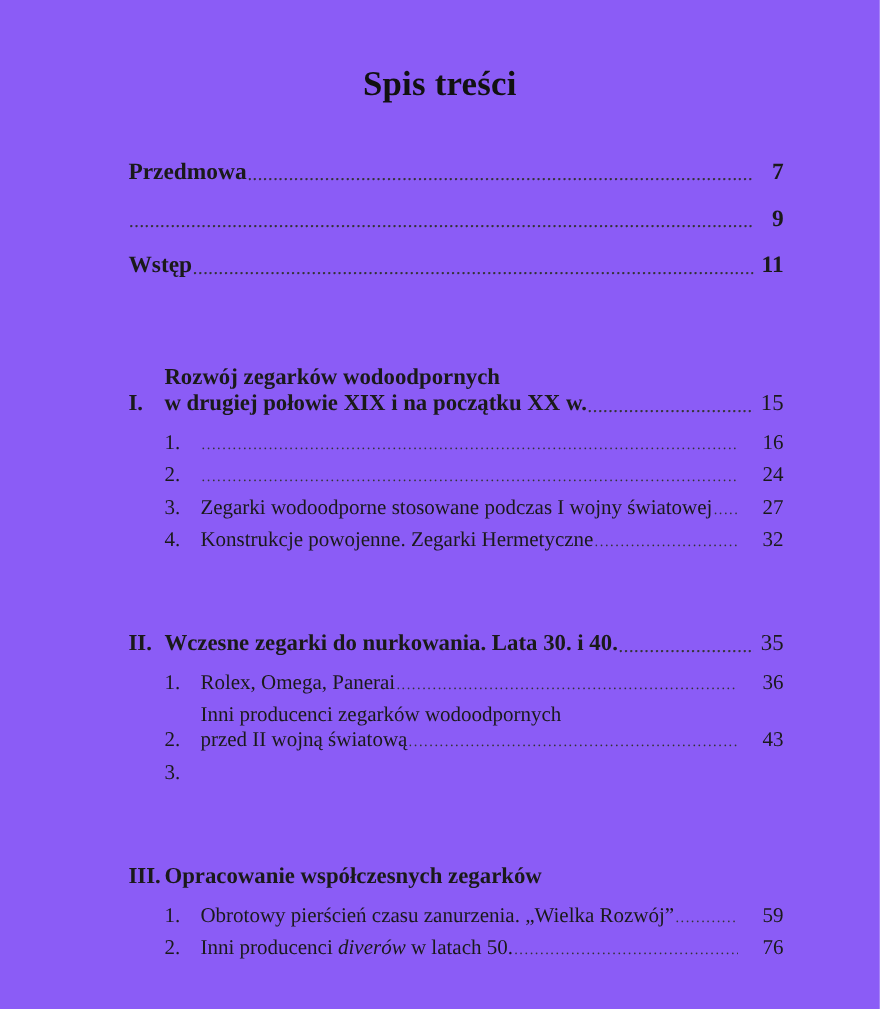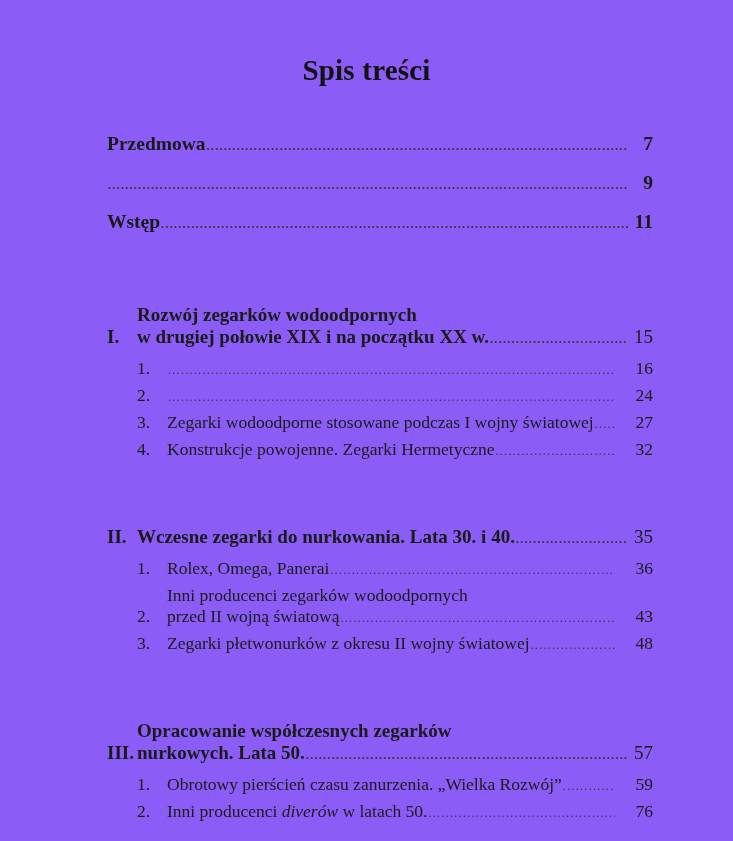--- a/index.html
+++ b/index.html
@@ -253,43 +253,31 @@
             <div class="row">
               <span class="label">przed II wojną światową</span>
               <span class="leader"></span>
               <span class="pageno">43</span>
             </div>
           </span>
         </div>
 
         <div class="row sub">
           <span class="idx">3.</span>
-          <span class="sub-lines">
-            <div class="row">
-              <span class="label">Zegarki płetwonurków z okresu II wojny światowej</span>
-              <span class="leader"></span>
-              <span class="pageno">48</span>
-            </div>
-          </span>
         </div>
 
       </div>
     </div>
 
     <div class="chapter-block">
 
       <div class="row chapter">
         <span class="roman">III.</span>
         <span class="chapter-lines">
           <div class="chapter-line1">Opracowanie współczesnych zegarków</div>
-          <div class="row">
-            <span class="label">nurkowych. Lata 50.</span>
-            <span class="leader"></span>
-            <span class="pageno">57</span>
-          </div>
         </span>
       </div>
 
       <div class="sub-list">
 
         <div class="row sub">
           <span class="idx">1.</span>
           <span class="sub-lines">
             <div class="row">
               <span class="label">Obrotowy pierścień czasu zanurzenia. „Wielka Rozwój”</span>

